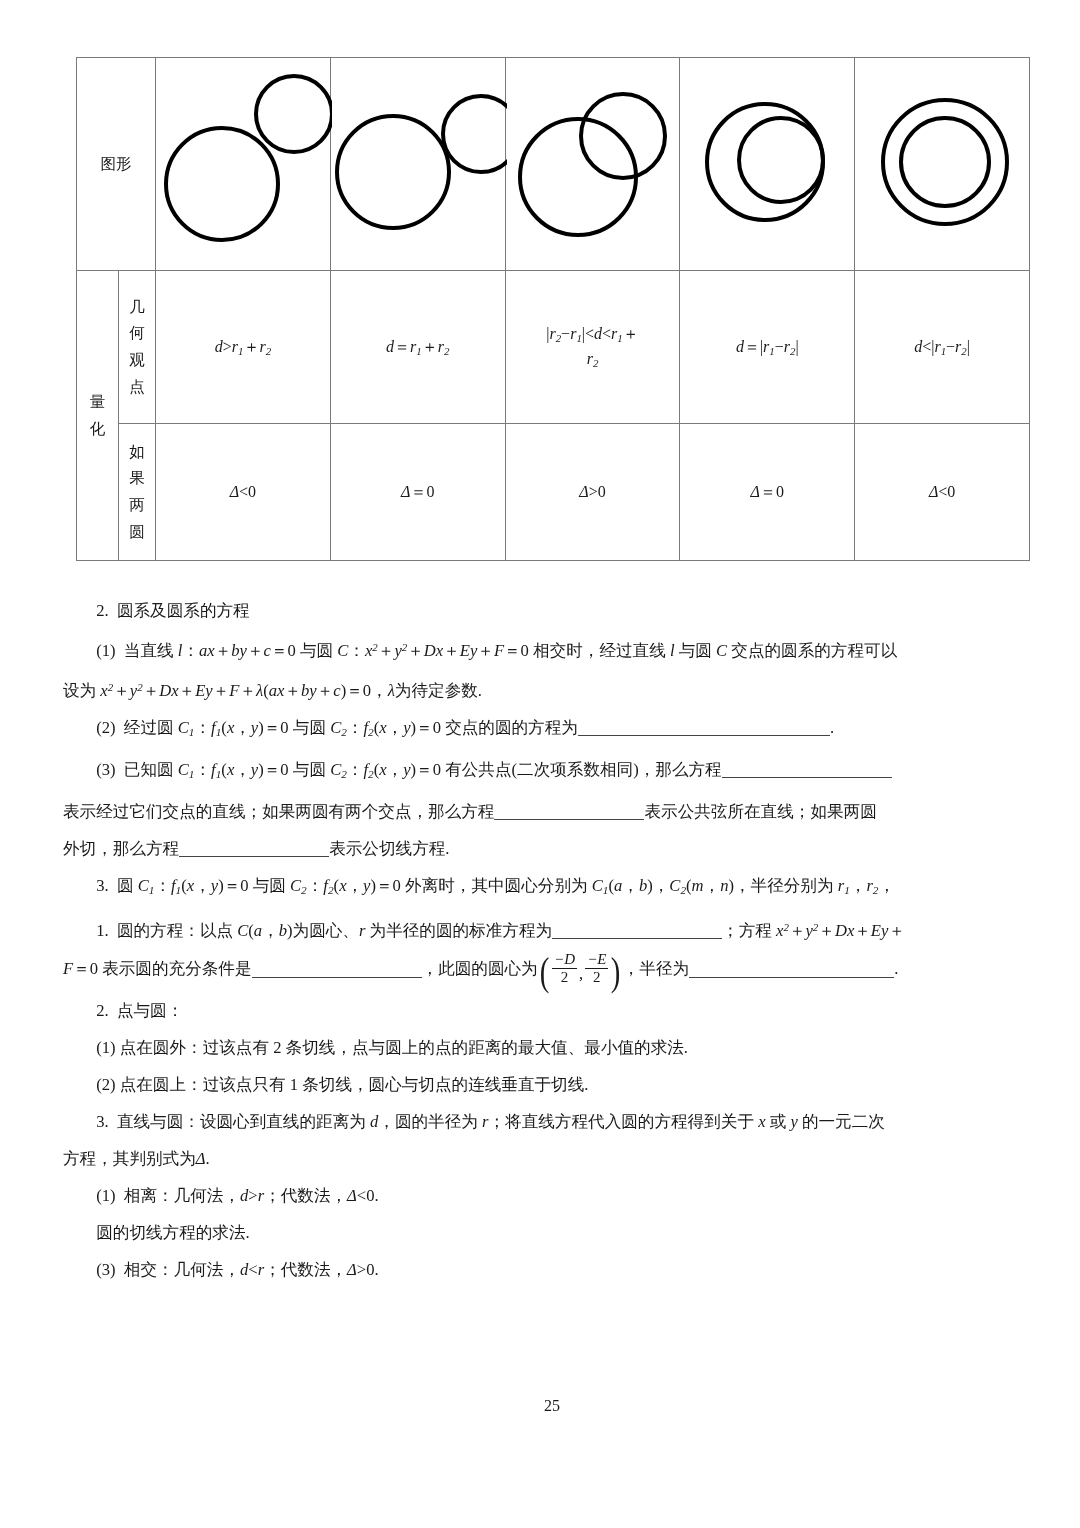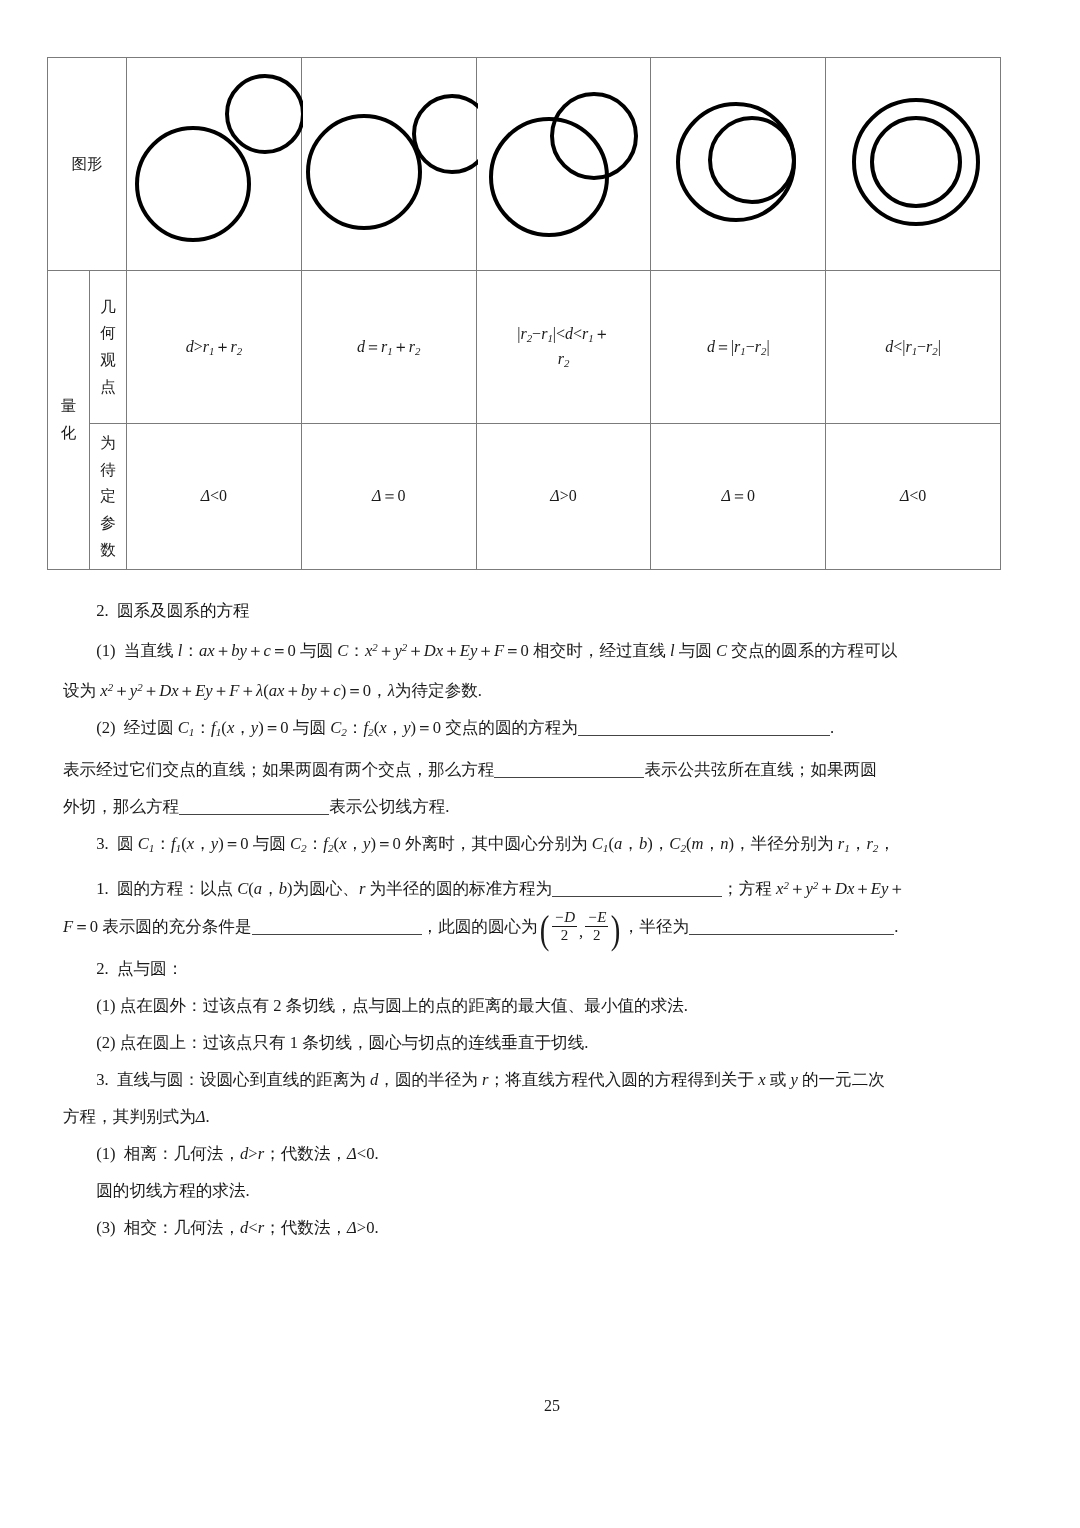--- a/index.html
+++ b/index.html
@@ -20,21 +20,21 @@
     position: relative;
     width: 1080px;
     height: 1528px;
     box-sizing: border-box;
     padding: 0;
   }
 
   
   .tbl-wrap {
     position: absolute;
-    left: 47px;
+    left: 76px;
     top: 57px;
     width: 953px;
   }
   table.cmp {
     border-collapse: collapse;
     table-layout: fixed;
     width: 953px;
     font-size: 15.5px;
   }
   table.cmp td {
@@ -263,41 +263,42 @@
         <td class="cellmath">
           <i>d</i>＝|<i>r</i><sub>1</sub>−<i>r</i><sub>2</sub>|
         </td>
         <td class="cellmath">
           <i>d</i>&lt;|<i>r</i><sub>1</sub>−<i>r</i><sub>2</sub>|
         </td>
       </tr>
 
       <tr class="eq-row">
         <td>
-          <span class="vlabel">为待定参数</span>
+          <span class="vlabel">如果两圆</span>
         </td>
         <td class="cellmath"><i>Δ</i>&lt;0</td>
         <td class="cellmath"><i>Δ</i>＝0</td>
         <td class="cellmath"><i>Δ</i>&gt;0</td>
         <td class="cellmath"><i>Δ</i>＝0</td>
         <td class="cellmath"><i>Δ</i>&lt;0</td>
       </tr>
     </tbody>
       </table>
   </div>
 
   <div class="body">
 
     <p class="ln ind">2.&nbsp;&nbsp;圆系及圆系的方程</p>
 
     <p class="ln ind">(1)&nbsp;&nbsp;当直线 <span class="it">l</span>：<span class="it">ax</span>＋<span class="it">by</span>＋<span class="it">c</span>＝0 与圆 <span class="it">C</span>：<span class="it">x</span><sup>2</sup>＋<span class="it">y</span><sup>2</sup>＋<span class="it">Dx</span>＋<span class="it">Ey</span>＋<span class="it">F</span>＝0 相交时，经过直线 <span class="it">l</span> 与圆 <span class="it">C</span> 交点的圆系的方程可以</p>
     <p class="ln">设为 <span class="it">x</span><sup>2</sup>＋<span class="it">y</span><sup>2</sup>＋<span class="it">Dx</span>＋<span class="it">Ey</span>＋<span class="it">F</span>＋<span class="it">λ</span>(<span class="it">ax</span>＋<span class="it">by</span>＋<span class="it">c</span>)＝0，<span class="it">λ</span>为待定参数.</p>
 
     <p class="ln ind">(2)&nbsp;&nbsp;经过圆 <span class="it">C</span><sub>1</sub>：<span class="it">f</span><sub>1</sub>(<span class="it">x</span>，<span class="it">y</span>)＝0 与圆 <span class="it">C</span><sub>2</sub>：<span class="it">f</span><sub>2</sub>(<span class="it">x</span>，<span class="it">y</span>)＝0 交点的圆的方程为<span class="blank b-xxl"></span>.</p>
 
+    <p class="ln ind">(3)&nbsp;&nbsp;已知圆 <span class="it">C</span><sub>1</sub>：<span class="it">f</span><sub>1</sub>(<span class="it">x</span>，<span class="it">y</span>)＝0 与圆 <span class="it">C</span><sub>2</sub>：<span class="it">f</span><sub>2</sub>(<span class="it">x</span>，<span class="it">y</span>)＝0 有公共点(二次项系数相同)，那么方程<span class="blank b-lg"></span></p>
     <p class="ln">表示经过它们交点的直线；如果两圆有两个交点，那么方程<span class="blank b-md"></span>表示公共弦所在直线；如果两圆</p>
     <p class="ln">外切，那么方程<span class="blank b-md"></span>表示公切线方程.</p>
 
     <p class="ln ind">3.&nbsp;&nbsp;圆 <span class="it">C</span><sub>1</sub>：<span class="it">f</span><sub>1</sub>(<span class="it">x</span>，<span class="it">y</span>)＝0 与圆 <span class="it">C</span><sub>2</sub>：<span class="it">f</span><sub>2</sub>(<span class="it">x</span>，<span class="it">y</span>)＝0 外离时，其中圆心分别为 <span class="it">C</span><sub>1</sub>(<span class="it">a</span>，<span class="it">b</span>)，<span class="it">C</span><sub>2</sub>(<span class="it">m</span>，<span class="it">n</span>)，半径分别为 <span class="it">r</span><sub>1</sub>，<span class="it">r</span><sub>2</sub>，</p>
 
     <p class="ln ind">1.&nbsp;&nbsp;圆的方程：以点 <span class="it">C</span>(<span class="it">a</span>，<span class="it">b</span>)为圆心、<span class="it">r</span> 为半径的圆的标准方程为<span class="blank b-lg"></span>；方程 <span class="it">x</span><sup>2</sup>＋<span class="it">y</span><sup>2</sup>＋<span class="it">Dx</span>＋<span class="it">Ey</span>＋</p>
     <p class="ln"><span class="it">F</span>＝0 表示圆的充分条件是<span class="blank b-lg"></span>，此圆的圆心为<span class="fracgroup"><span class="bigparen">(</span><span class="fracbox"><span class="num">−<span class="it">D</span></span><span class="den">2</span></span><span class="comma">,</span><span class="fracbox"><span class="num">−<span class="it">E</span></span><span class="den">2</span></span><span class="bigparen">)</span></span>，半径为<span class="blank b-xl"></span>.</p>
 
     <p class="ln ind">2.&nbsp;&nbsp;点与圆：</p>
     <p class="ln ind">(1) 点在圆外：过该点有 2 条切线，点与圆上的点的距离的最大值、最小值的求法.</p>

